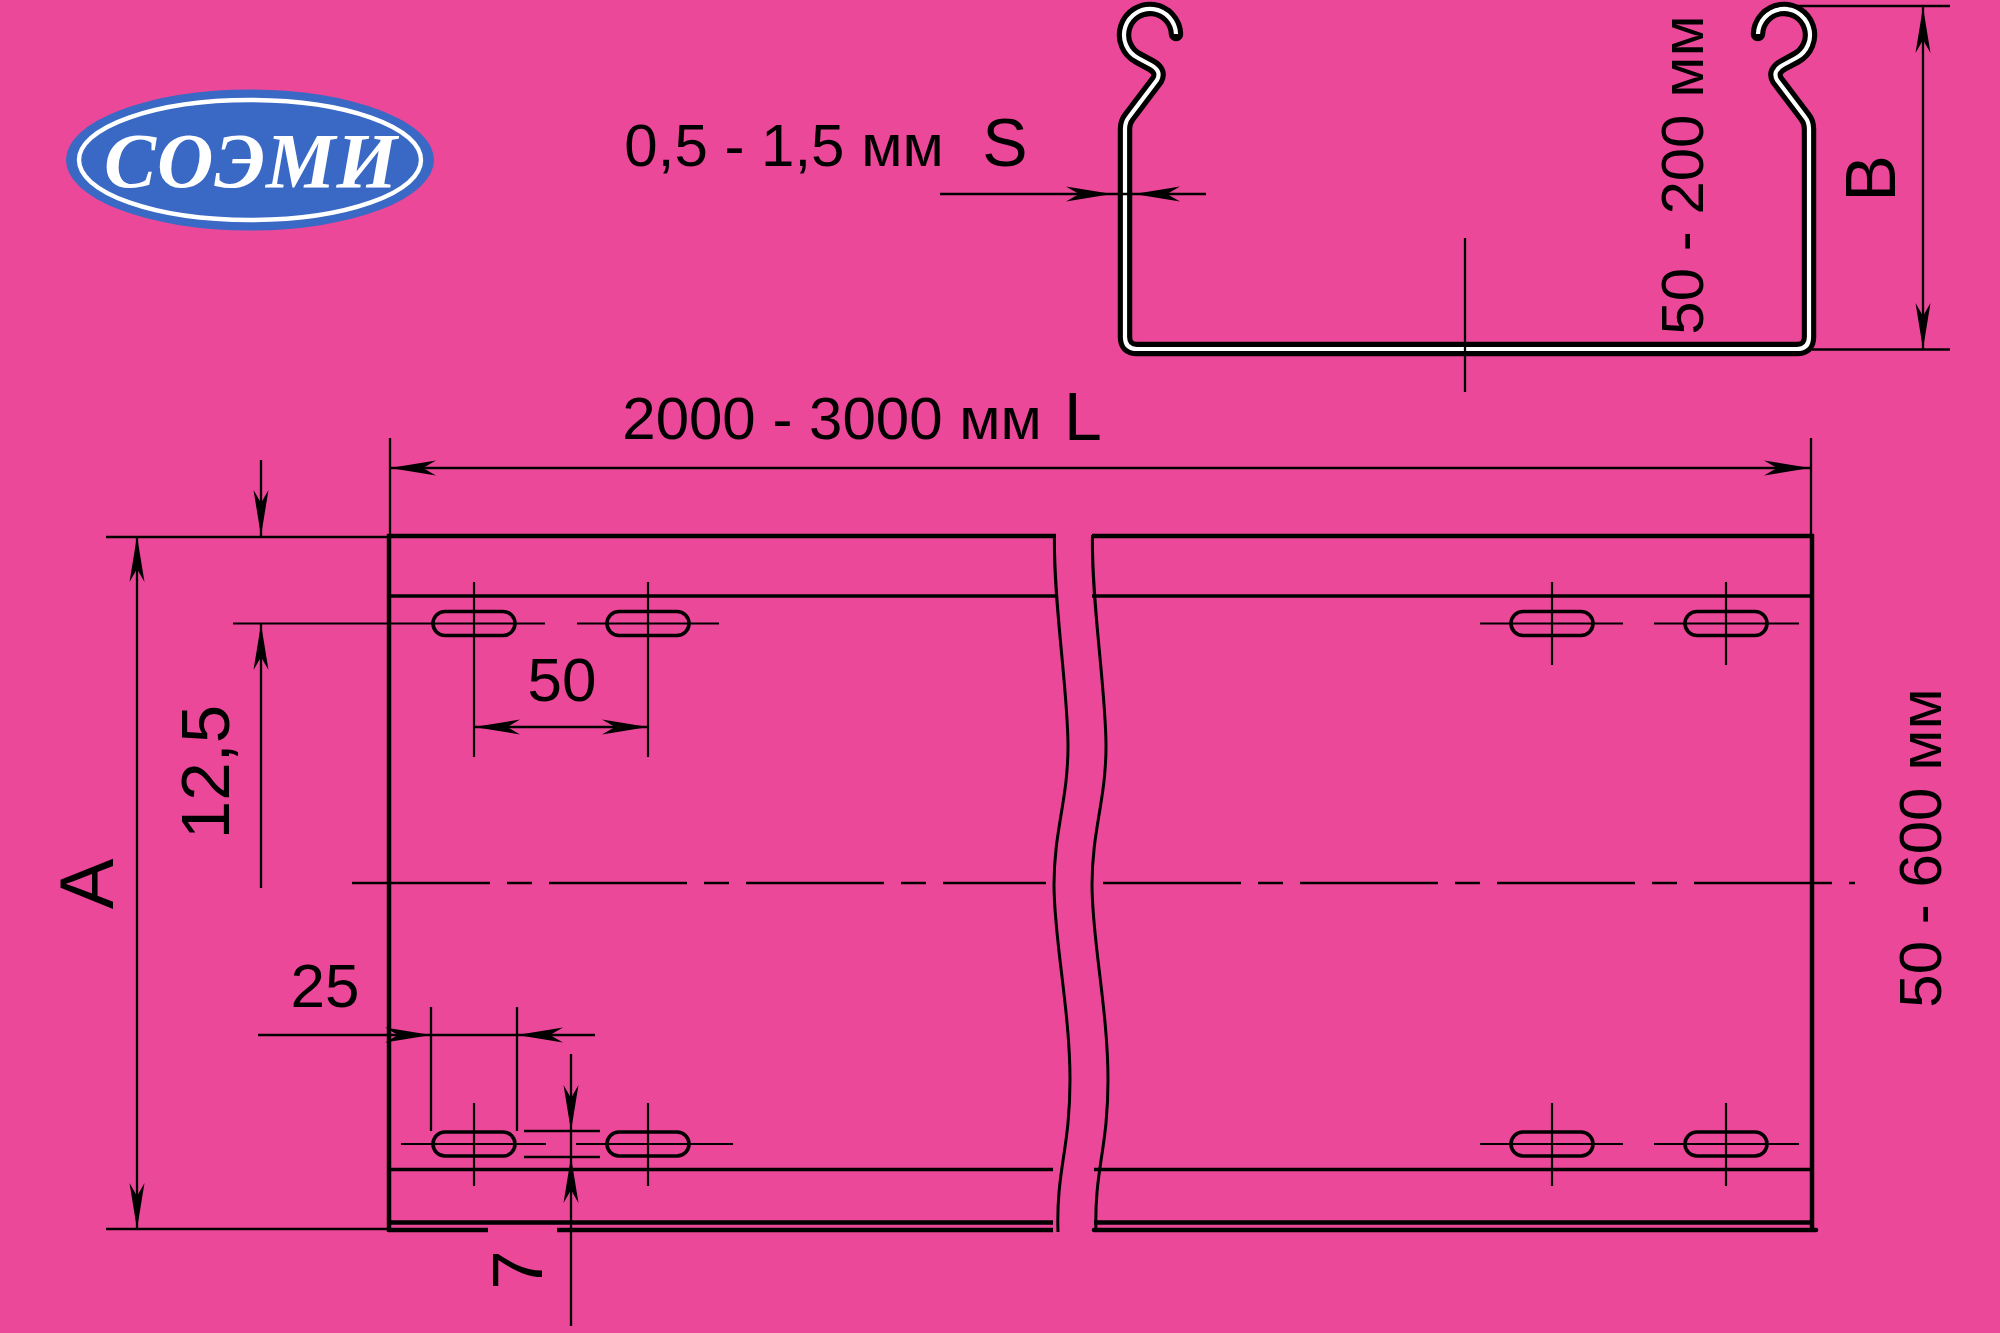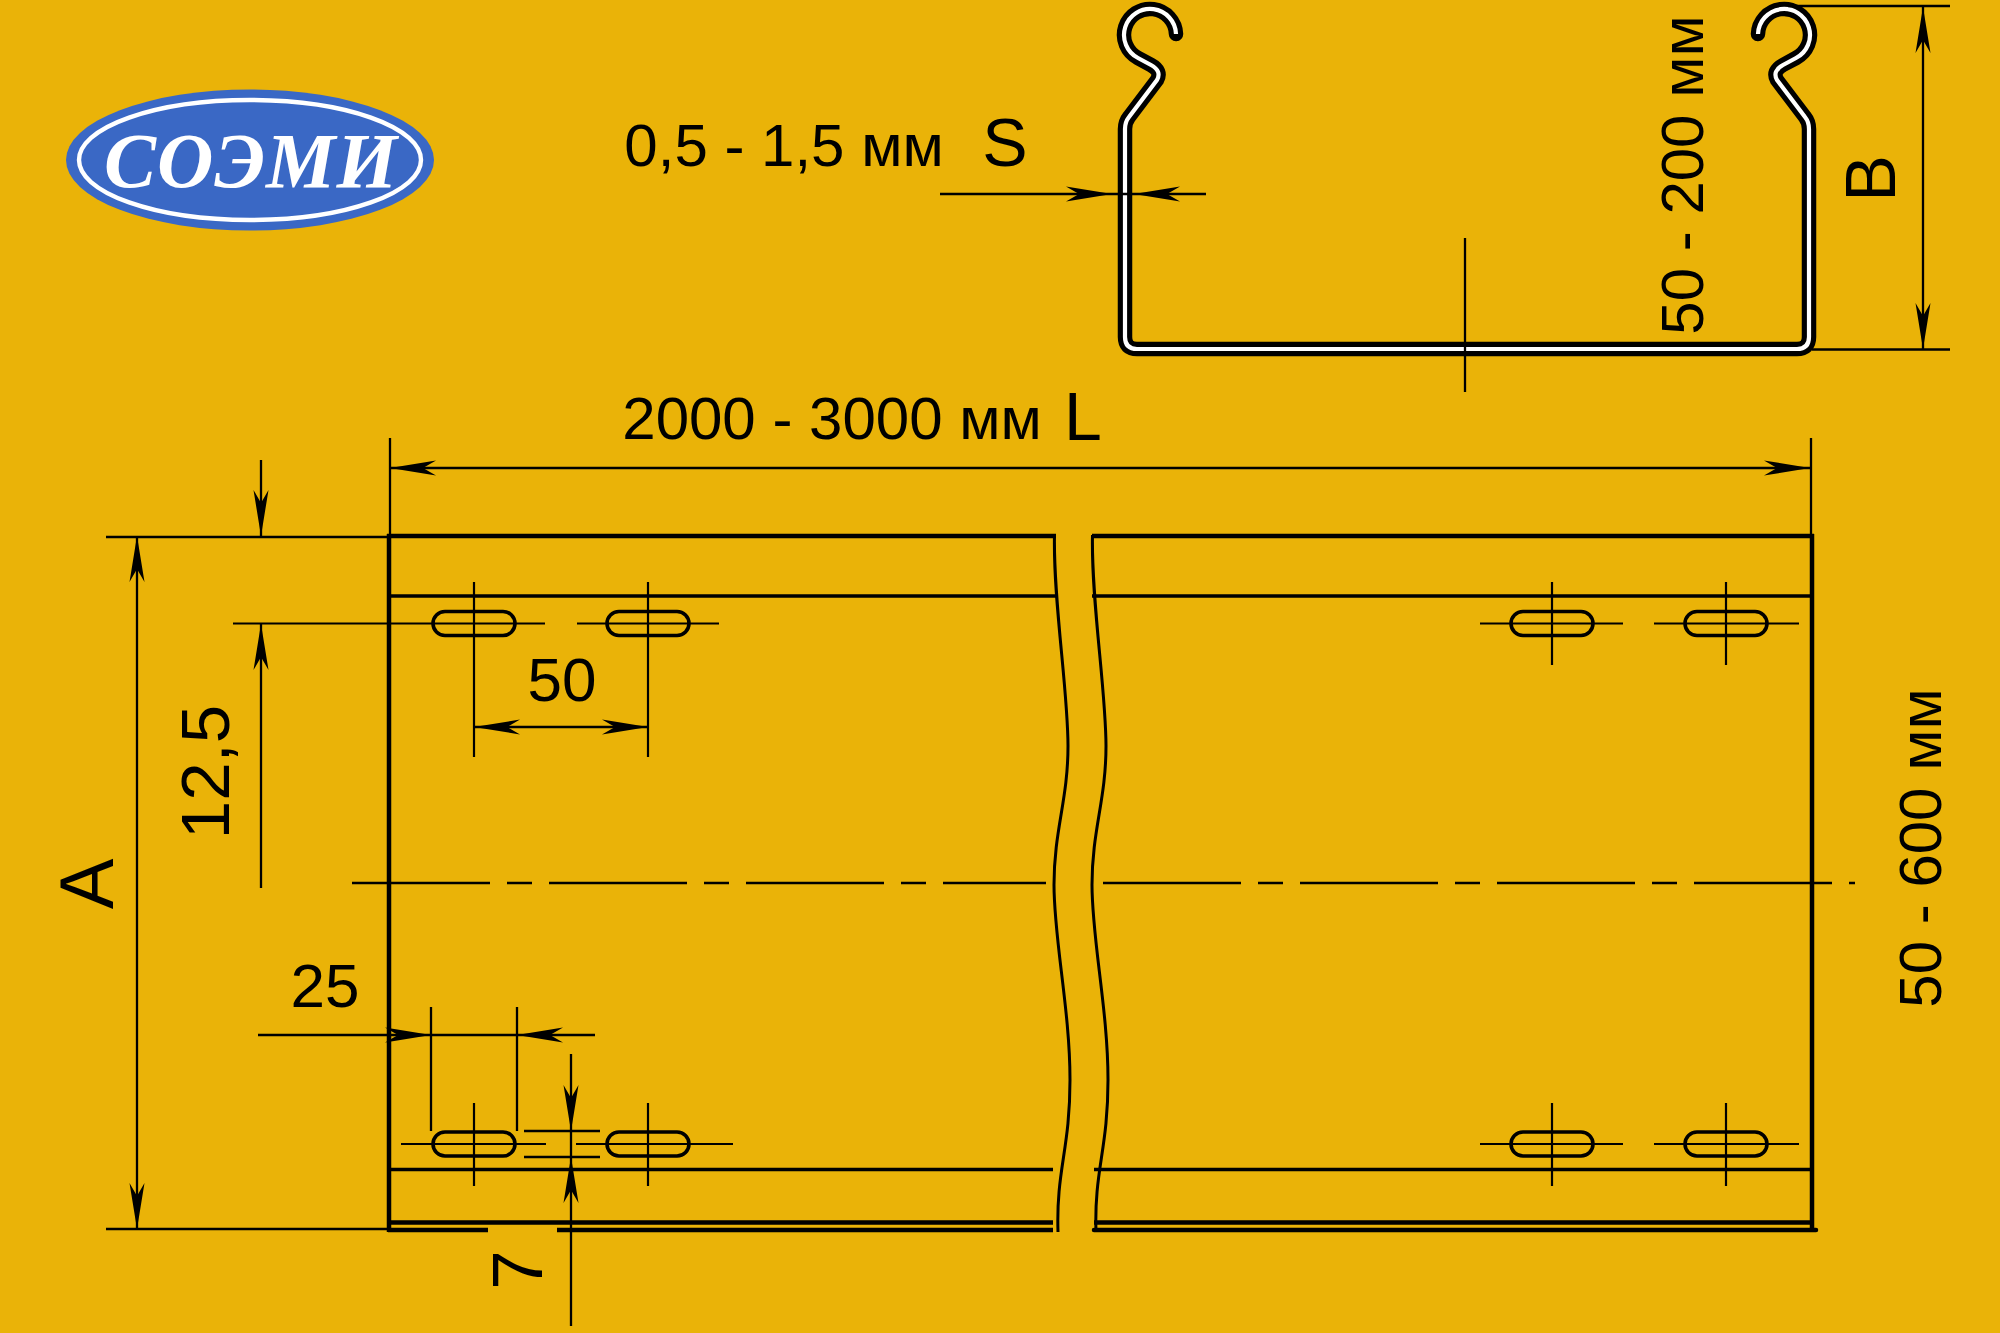--- a/index.html
+++ b/index.html
@@ -1,16 +1,16 @@
 <!DOCTYPE html>
 <html><head>
 <meta charset="utf-8">
 <style>
   html,body{margin:0;padding:0;background:#ffffff;}
-  .page{width:2000px;height:1333px;position:relative;background:#eab308;overflow:hidden;}
+  .page{width:2000px;height:1333px;position:relative;background:#ec4899;overflow:hidden;}
   text{font-family:"Liberation Sans",sans-serif;fill:#000;}
   .logo-t{font-family:"Liberation Serif",serif;font-style:italic;fill:#fff;}
 </style>
 </head>
 <body>
 <div class="page">
 <svg width="2000" height="1333" viewBox="0 0 2000 1333">
 <defs></defs>
 
 <g>

